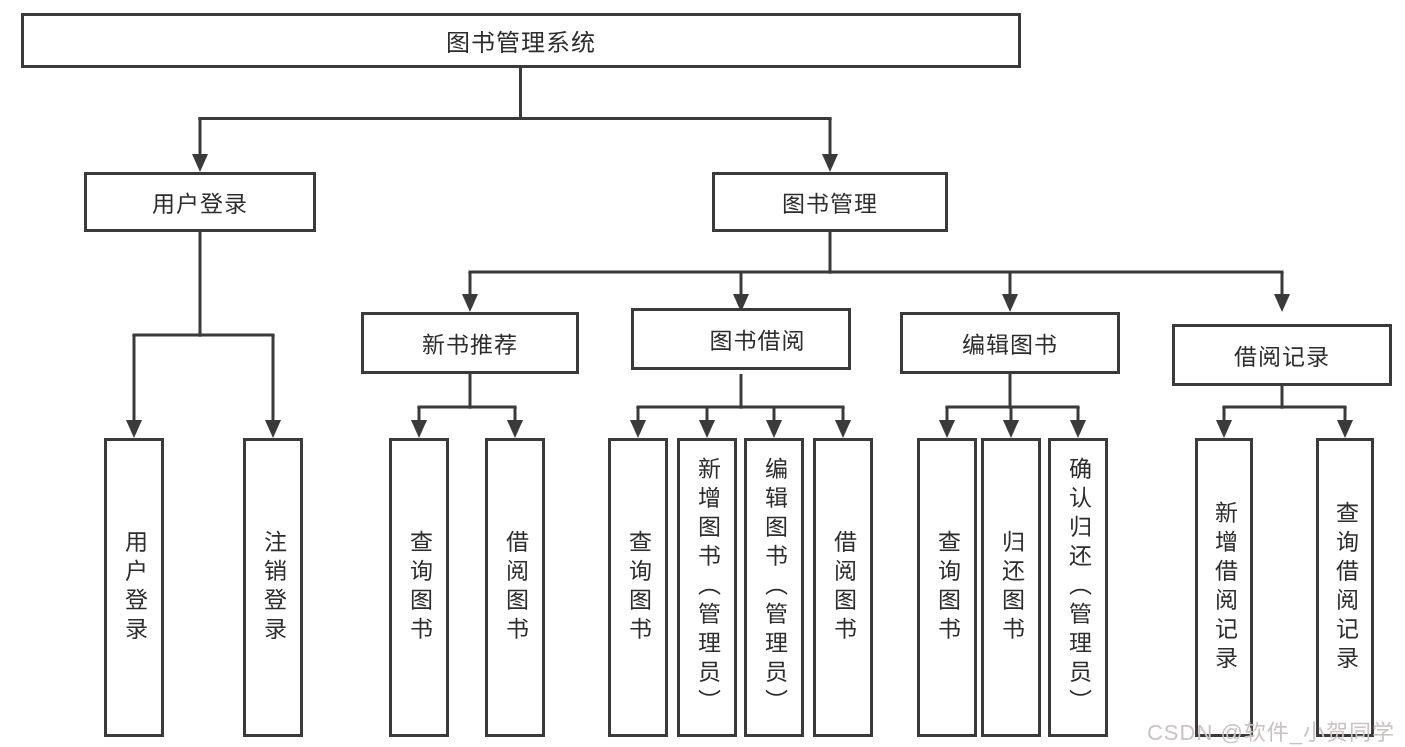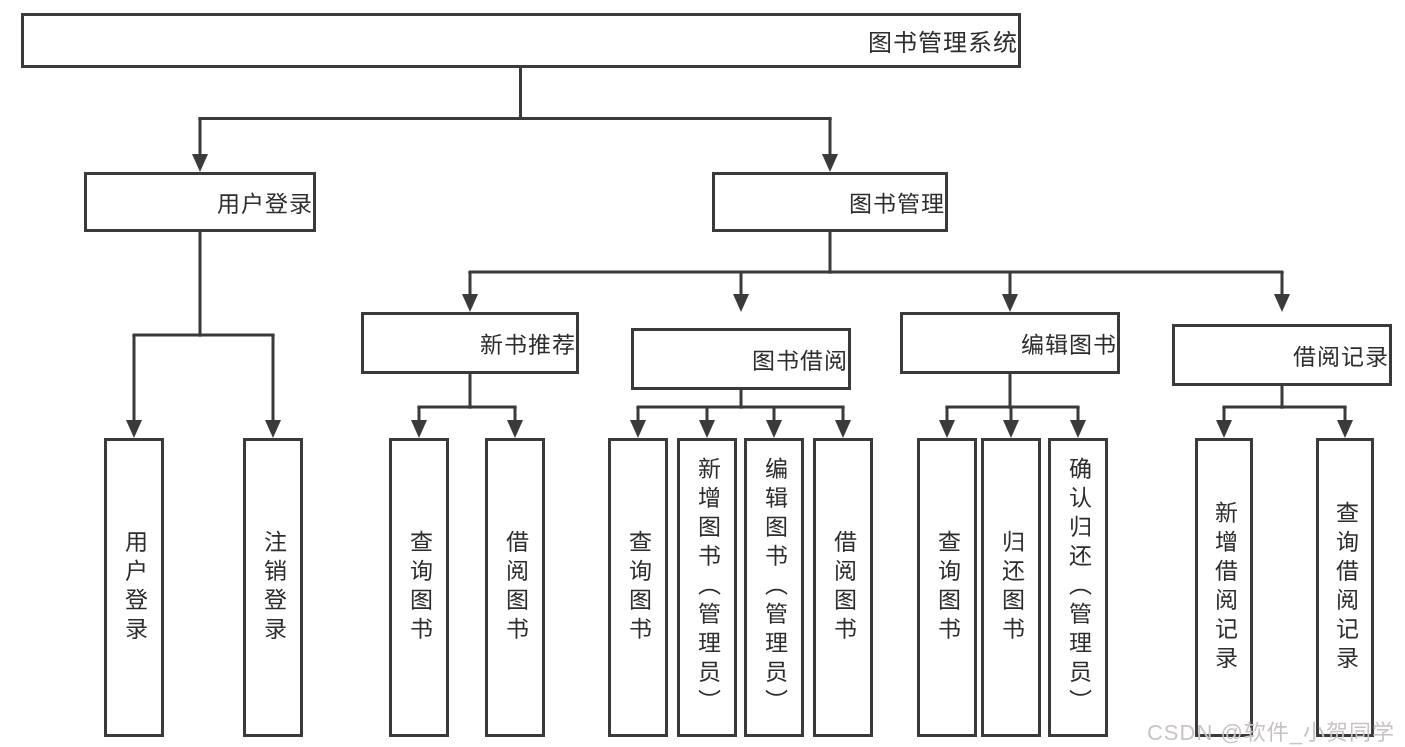--- a/index.html
+++ b/index.html
@@ -36,36 +36,36 @@
   }
   .node {
     position: absolute;
     background: var(--bg);
     border: 3px solid var(--line);
     display: flex;
     align-items: center;
     justify-content: center;
     text-align: center;
   }
-  .hnode { font-size: 23px; letter-spacing: 1px; justify-content: flex-end; }
+  .hnode { font-size: 23px; letter-spacing: 1px; }
   .root-node { font-size: 24px; }
   .vnode .vtext {
     writing-mode: vertical-rl;
     text-orientation: mixed;
     font-size: 23px;
     letter-spacing: 6px;
     line-height: 1;
     white-space: nowrap;
   }
   
   .n-root          { left: 21px;   top: 13px;  width: 1000px; height: 55px; }
   .n-user-login    { left: 84px;   top: 172px; width: 232px;  height: 60px; }
   .n-book-mgmt     { left: 712px;  top: 172px; width: 236px;  height: 60px; }
   .n-recommend     { left: 361px;  top: 312px; width: 218px;  height: 62px; }
-  .n-borrow        { left: 631px;  top: 328px; width: 220px;  height: 62px; padding-left: 33px; }
+  .n-borrow        { left: 631px;  top: 308px; width: 220px;  height: 62px; padding-left: 33px; }
   .n-current       { left: 900px;  top: 312px; width: 220px;  height: 62px; }
   .n-records       { left: 1172px; top: 312px; width: 220px;  height: 62px; margin-top: 12px; }
   .leaf            { top: 438px; width: 60px; height: 299px; }
   .n-ul-login      { left: 104px; }
   .n-ul-logout     { left: 243px; }
   .n-rec-query     { left: 389px; }
   .n-rec-borrow    { left: 485px; }
   .n-bb-query      { left: 608px; }
   .n-bb-add        { left: 677px; }
   .n-bb-edit       { left: 744px; }

